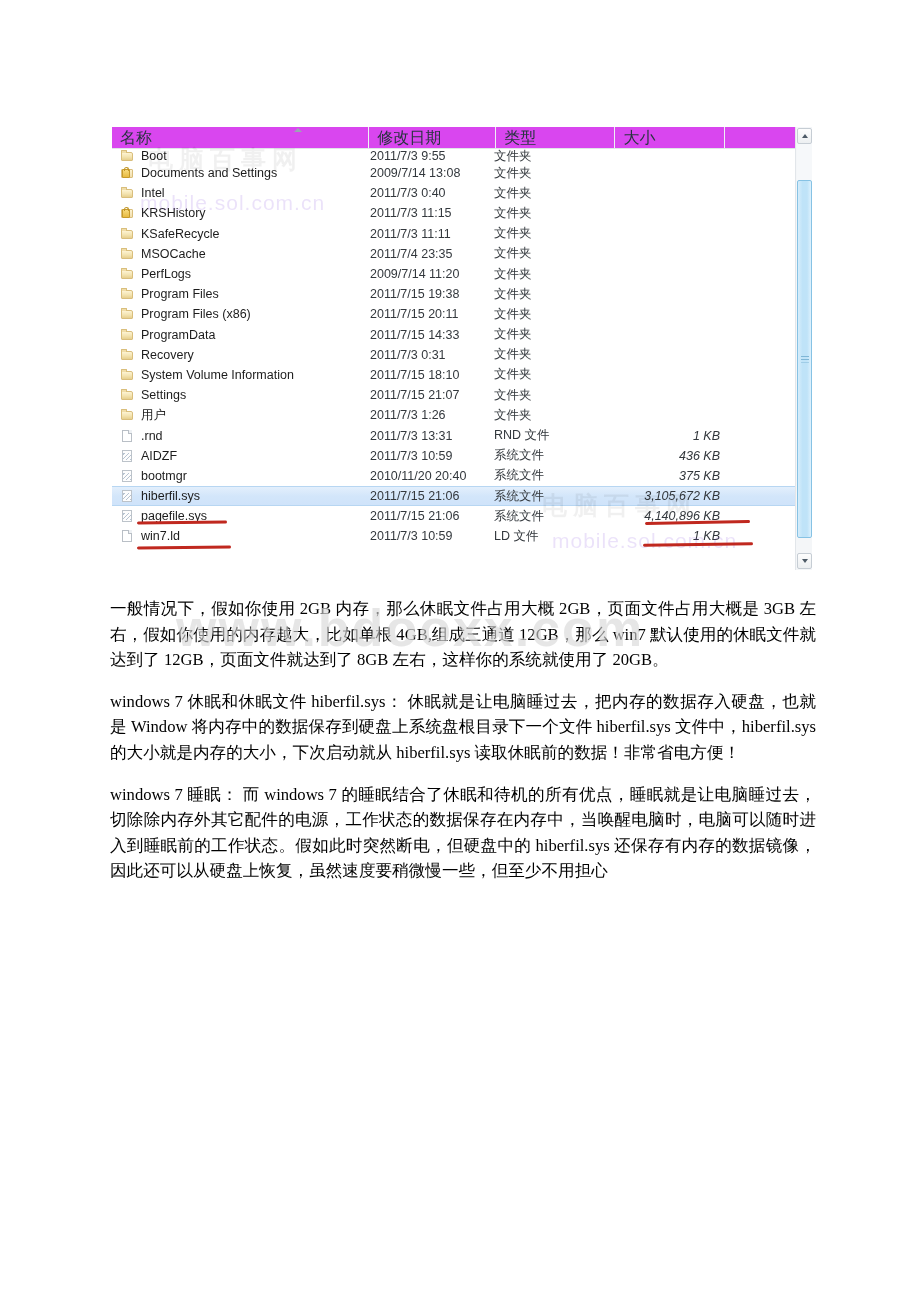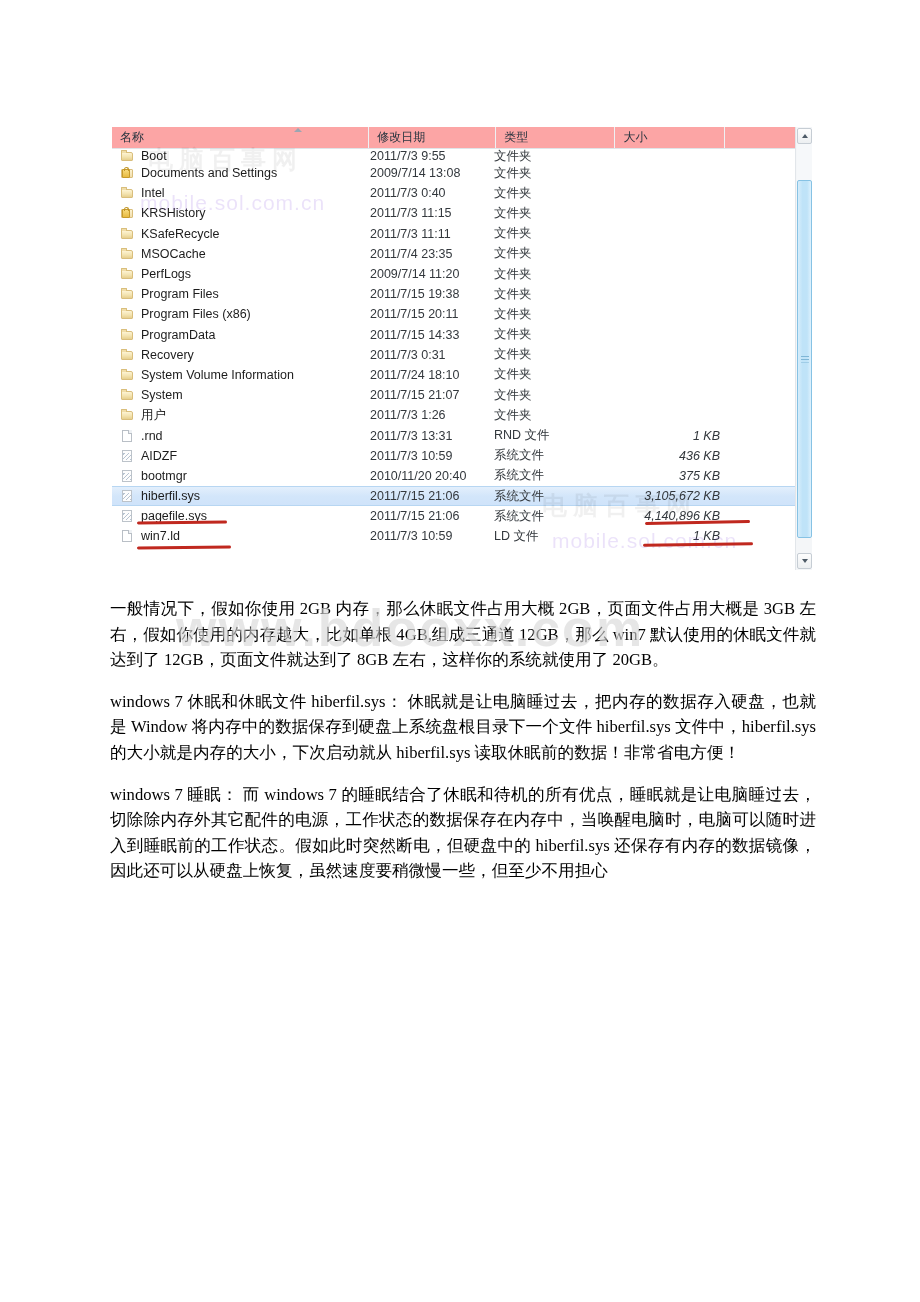--- a/index.html
+++ b/index.html
@@ -23,25 +23,25 @@
     width: 700px;
     height: 443px;
     background: #ffffff;
     font-family: "Liberation Sans", sans-serif;
     overflow: hidden;
   }
 
   .col-header {
     position: relative;
     height: 21px;
-    background: #fca5a5;
+    background: #d946ef;
     border-bottom: 1px solid #e0e4e8;
     display: flex;
     align-items: center;
-    font-size: 12px;
+    font-size: 16px;
     color: #2f3a46;
   }
   .col-header .col {
     position: relative;
     height: 21px;
     line-height: 21px;
     padding-left: 8px;
     box-sizing: border-box;
     color: #28343f;
   }
@@ -420,28 +420,28 @@
         </div>
         <div class="cell cell-date">2011/7/3 0:31</div>
         <div class="cell cell-type">文件夹</div>
         <div class="cell cell-size"></div>
       </div>
       <div class="row">
         <div class="cell cell-name">
           <span class="ico folder"></span>
           <span class="nm">System Volume Information</span>
         </div>
-        <div class="cell cell-date">2011/7/24 18:10</div>
-        <div class="cell cell-type">文件夹</div>
-        <div class="cell cell-size"></div>
-      </div>
-      <div class="row">
-        <div class="cell cell-name">
-          <span class="ico folder"></span>
-          <span class="nm">System</span>
+        <div class="cell cell-date">2011/7/15 18:10</div>
+        <div class="cell cell-type">文件夹</div>
+        <div class="cell cell-size"></div>
+      </div>
+      <div class="row">
+        <div class="cell cell-name">
+          <span class="ico folder"></span>
+          <span class="nm">Settings</span>
         </div>
         <div class="cell cell-date">2011/7/15 21:07</div>
         <div class="cell cell-type">文件夹</div>
         <div class="cell cell-size"></div>
       </div>
       <div class="row">
         <div class="cell cell-name">
           <span class="ico folder"></span>
           <span class="nm">用户</span>
         </div>

